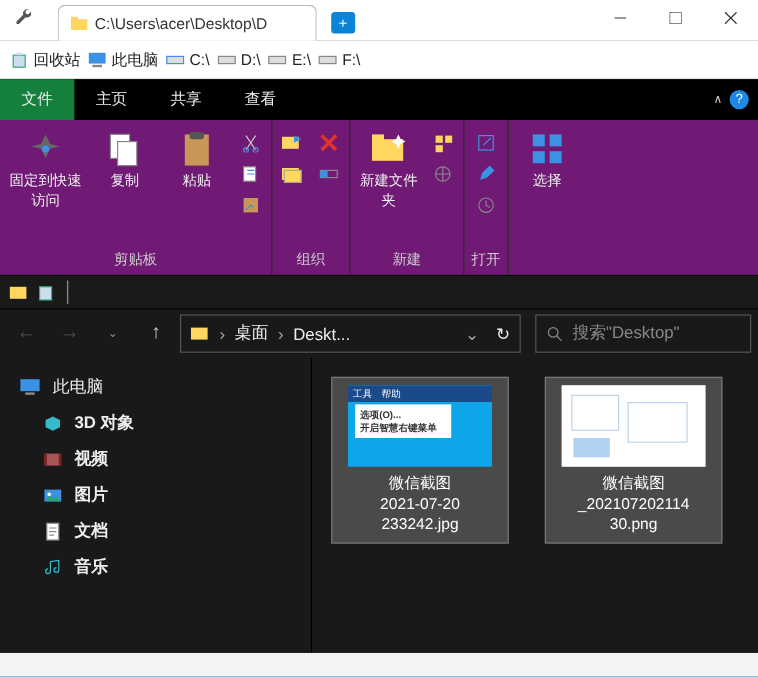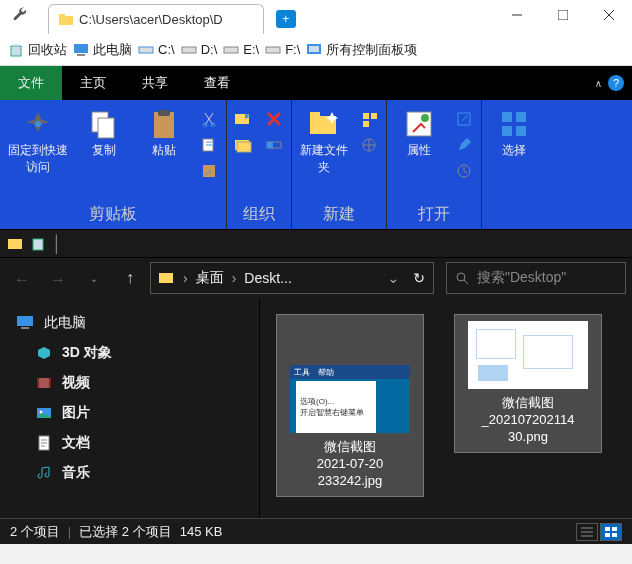--- a/index.html
+++ b/index.html
@@ -14,23 +14,23 @@
 .winbtn { width: 46px; height: 30px; display: flex; align-items: center; justify-content: center; color: #333; }
 .quickaccess { height: 32px; background: #fff; border-bottom: 1px solid #ddd; display: flex; align-items: center; padding: 0 8px; gap: 6px; font-size: 13px; color: #222; }
 .qa-item { display: flex; align-items: center; gap: 4px; }
 .ribbon-tabs { height: 34px; background: #000; display: flex; align-items: center; gap: 0; position: relative; }
 .rtab { padding: 0 18px; height: 34px; display: flex; align-items: center; color: #eee; font-size: 13px; }
 .rtab.active { background: #15803d; }
 .rtab.context { background: #1a1a1a; }
 .ribbon-right { position: absolute; right: 8px; display: flex; align-items: center; gap: 6px; }
 .help-up { color: #ccc; font-size: 10px; }
 .help-q { width: 16px; height: 16px; border-radius: 50%; background: #1e88e5; color: #fff; font-size: 11px; display: flex; align-items: center; justify-content: center; }
-.ribbon { height: 130px; background: #1d4ed8; display: flex; border-bottom: 1px solid #000; }
+.ribbon { height: 130px; background: #701a75; display: flex; border-bottom: 1px solid #000; }
 .rgroup { display: flex; flex-direction: column; align-items: center; padding: 4px 6px 2px; border-right: 1px solid #2a2a2a; }
-.rgroup-label { font-size: 16px; color: #ccc; margin-top: auto; padding-bottom: 2px; }
+.rgroup-label { font-size: 12px; color: #ccc; margin-top: auto; padding-bottom: 2px; }
 .rgroup-items { display: flex; gap: 8px; flex: 1; align-items: flex-start; }
 .rbig { display: flex; flex-direction: column; align-items: center; gap: 2px; color: #eee; font-size: 12px; text-align: center; width: 52px; padding-top: 4px; }
 .rbig2 { width: 64px; }
 .rcol { display: flex; flex-direction: column; gap: 4px; padding-top: 4px; }
 .rsmall { width: 22px; height: 22px; display: flex; align-items: center; justify-content: center; }
 .qat { height: 28px; background: #1a1a1a; display: flex; align-items: center; padding: 0 8px; gap: 6px; border-bottom: 1px solid #000; }
 .navbar { height: 40px; background: #191919; display: flex; align-items: center; padding: 0 6px; gap: 4px; }
 .navbtn { width: 32px; height: 32px; display: flex; align-items: center; justify-content: center; color: #ccc; }
 .navbtn.disabled { color: #555; }
 .addrbar { flex: 1; height: 32px; background: #191919; border: 1px solid #555; display: flex; align-items: center; padding: 0 8px; gap: 8px; color: #eee; font-size: 14px; }
@@ -39,24 +39,24 @@
 .refresh { margin-left: 6px; }
 .searchbox { width: 180px; height: 32px; background: #191919; border: 1px solid #555; display: flex; align-items: center; padding: 0 8px; color: #888; font-size: 14px; gap: 8px; margin-left: 8px; }
 .main { flex: 1; display: flex; background: #191919; overflow: hidden; }
 .sidebar { width: 260px; padding: 10px 8px; border-right: 1px solid #000; }
 .side-item { display: flex; align-items: center; gap: 10px; padding: 6px 8px; color: #eee; font-size: 14px; }
 .side-item.header { font-weight: 500; }
 .side-sub { padding-left: 28px; font-weight: bold; }
 .content { flex: 1; padding: 16px; display: flex; gap: 30px; align-items: flex-start; }
 .file-item { width: 148px; display: flex; flex-direction: column; align-items: center; background: #4a4a4a; border: 1px solid #777; padding: 6px; }
 .thumb { width: 120px; height: 68px; background: #fff; margin-bottom: 6px; position: relative; overflow: hidden; }
-.thumb1 { background: #0369a1; margin-top: 44px; } 
+.thumb1 { background: #0ea5e9; } 
 .thumb1 .menu-strip { position:absolute; top:0; left:0; right:0; height:14px; background:#1a4a8a; display:flex; align-items:center; padding:0 4px; gap:8px; }
 .thumb1 .menu-strip span { color:#fff; font-size:8px; }
-.thumb1 .ctx { position:absolute; top:16px; left:6px; background:#fff; width:80px; padding:15px 4px; font-size:8px; color:#333; line-height:1.4; }
+.thumb1 .ctx { position:absolute; top:16px; left:6px; background:#fff; width:80px; padding:3px 4px; font-size:8px; color:#333; line-height:1.4;font-weight:bold; }
 .thumb2 .wline { position:absolute; border:1px solid #bcd4ec; }
 .fname { font-size: 13px; color: #fff; text-align: center; line-height: 1.3; }
 .statusbar { height: 26px; background: #1a1a1a; border-top: 1px solid #444; display: flex; align-items: center; padding: 0 10px; font-size: 13px; color: #eee; gap: 8px; }
 .statusbar .divider { color: #666; }
 .statusbar .viewbtns { margin-left: auto; display: flex; gap: 2px; }
 .viewbtn { width: 22px; height: 18px; border: 1px solid #555; display: flex; align-items: center; justify-content: center; }
 .viewbtn.active { background: #0268c2; }
 .bottom-strip { height: 20px; background: #f3f3f3; font-size: 11px; color: #666; display: flex; align-items: center; padding: 0 10px; overflow: hidden; }
 [data-interactable="true"] { cursor: pointer; }
 </style>
@@ -129,27 +129,20 @@
           <rect x="1" y="5" width="14" height="6" fill="#ddd" stroke="#888"></rect>
         </svg>
         <span data-interactable="false">E:\</span>
       </div>
     <div class="qa-item" data-interactable="true">
         <svg width="16" height="16" data-interactable="false">
           <rect x="1" y="5" width="14" height="6" fill="#ddd" stroke="#888"></rect>
         </svg>
         <span data-interactable="false">F:\</span>
       </div>
-    <div class="qa-item" data-interactable="true">
-        <svg width="16" height="16" data-interactable="false">
-          <rect x="1" y="2" width="14" height="10" fill="#3b92e4"></rect>
-          <rect x="3" y="4" width="10" height="6" fill="#cde"></rect>
-        </svg>
-        <span data-interactable="false">所有控制面板项</span>
-      </div>
   </div>
 
   <div class="ribbon-tabs" data-interactable="false">
     <div class="rtab active" data-interactable="true">文件</div>
     <div class="rtab" data-interactable="true">主页</div>
     <div class="rtab" data-interactable="true">共享</div>
     <div class="rtab" data-interactable="true">查看</div>
     <div class="ribbon-right">
       <span class="help-up" data-interactable="true">∧</span>
       <span class="help-q" data-interactable="true">?</span>
@@ -262,28 +255,20 @@
                 <path d="M8 2v12M2 8h12" stroke="#888"></path>
               </svg>
             </div>
         </div>
       </div>
       <div class="rgroup-label" data-interactable="false">新建</div>
     </div>
 
     <div class="rgroup">
       <div class="rgroup-items">
-        <div class="rbig" data-interactable="true">
-          <svg width="32" height="32" data-interactable="false">
-              <rect x="4" y="4" width="24" height="24" fill="#fff" stroke="#888"></rect>
-              <path d="M10 24l8-8 4 4" stroke="#d33" fill="none" stroke-width="2"></path>
-              <circle cx="22" cy="10" r="4" fill="#4a4"></circle>
-            </svg>
-          <span data-interactable="false">属性</span>
-        </div>
         <div class="rcol">
           <div class="rsmall" data-interactable="true">
               <svg width="16" height="16" data-interactable="false">
                 <rect x="2" y="2" width="12" height="12" fill="none" stroke="#3b92e4"></rect>
                 <path d="M6 10l6-6" stroke="#3b92e4"></path>
               </svg>
             </div>
           <div class="rsmall" data-interactable="true">
               <svg width="16" height="16" data-interactable="false">
                 <path d="M3 13l2-6 6-6 4 4-6 6-6 2z" fill="#3b92e4"></path>
@@ -423,36 +408,15 @@
         </div>
         <div class="fname" data-interactable="false">
           <div>微信截图</div>
           <div>_202107202114</div>
           <div>30.png</div>
         </div>
       </div>
     </div>
   </div>
 
-  <div class="statusbar" data-interactable="false">
-    <span data-interactable="false">2 个项目</span>
-    <span class="divider">|</span>
-    <span data-interactable="false">已选择 2 个项目</span>
-    <span data-interactable="false">145 KB</span>
-    <div class="viewbtns">
-      <div class="viewbtn" data-interactable="true">
-          <svg width="12" height="10">
-            <path d="M0 1h12M0 5h12M0 9h12" stroke="#888"></path>
-          </svg>
-        </div>
-      <div class="viewbtn active" data-interactable="true">
-          <svg width="12" height="10">
-            <rect x="0" y="0" width="5" height="4" fill="#fff"></rect>
-            <rect x="7" y="0" width="5" height="4" fill="#fff"></rect>
-            <rect x="0" y="6" width="5" height="4" fill="#fff"></rect>
-            <rect x="7" y="6" width="5" height="4" fill="#fff"></rect>
-          </svg>
-        </div>
-    </div>
-  </div>
 </div>
 
 <div class="bottom-strip" data-interactable="false"></div>
 
 </body></html>

